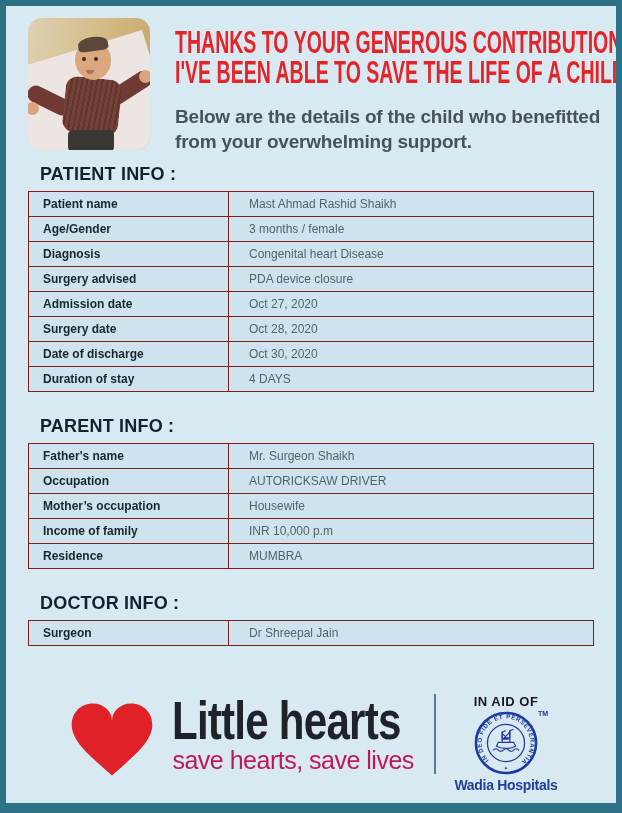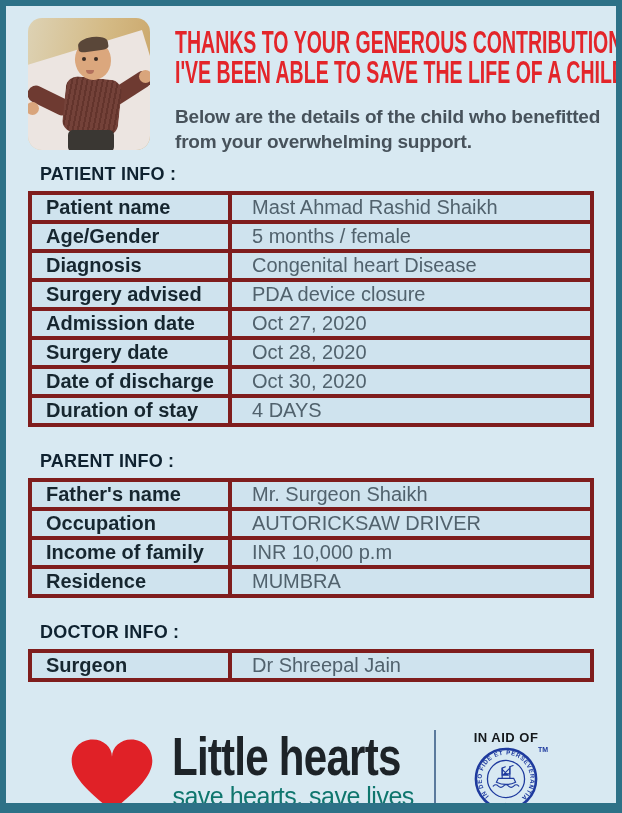--- a/index.html
+++ b/index.html
@@ -105,23 +105,23 @@
     color: #0f2230;
     letter-spacing: 0.2px;
     margin: 0 0 6px 12px;
   }
   .info-table {
     width: 100%;
     border-collapse: collapse;
     background: #cfe3ee;
   }
   .info-table td {
-    border: 4px solid #7f1d1d;
+    border: 1px solid #7f1d1d;
     height: 25px;
-    font-size: 20px;
+    font-size: 12px;
     padding: 1px 10px 1px 14px;
     vertical-align: middle;
   }
   .info-table td.label-cell {
     width: 200px;
     font-weight: bold;
     color: #16262f;
   }
   .info-table td.value-cell {
     color: #51626d;
@@ -143,21 +143,21 @@
     font-weight: bold;
     color: #1d2328;
     letter-spacing: -1px;
     white-space: nowrap;
     transform: scaleX(0.78);
     transform-origin: 0 50%;
     line-height: 52px;
   }
   .tagline {
     font-size: 25px;
-    color: #0f766e;
+    color: #be185d;
     letter-spacing: -0.5px;
     white-space: nowrap;
     margin-top: 0px;
   }
   .footer-divider {
     width: 2px; height: 80px;
     background: #5b7a9d;
     margin: 0 18px 0 14px;
     flex: 0 0 auto;
   }
@@ -213,21 +213,21 @@
       <h2 class="section-title">PATIENT INFO :</h2>
       <table class="info-table">
           <tbody>
     <tr>
       <td class="label-cell">Patient name</td>
       <td class="value-cell">Mast Ahmad Rashid Shaikh</td>
     </tr>
 
     <tr>
       <td class="label-cell">Age/Gender</td>
-      <td class="value-cell">5 months / female</td>
+      <td class="value-cell">3 months / female</td>
     </tr>
 
     <tr>
       <td class="label-cell">Diagnosis</td>
       <td class="value-cell">Congenital heart Disease</td>
     </tr>
 
     <tr>
       <td class="label-cell">Surgery advised</td>
       <td class="value-cell">PDA device closure</td>
@@ -263,20 +263,24 @@
     <tr>
       <td class="label-cell">Father's name</td>
       <td class="value-cell">Mr. Surgeon Shaikh</td>
     </tr>
 
     <tr>
       <td class="label-cell">Occupation</td>
       <td class="value-cell">AUTORICKSAW DRIVER</td>
     </tr>
 
+    <tr>
+      <td class="label-cell">Mother’s occupation</td>
+      <td class="value-cell">Housewife</td>
+    </tr>
 
     <tr>
       <td class="label-cell">Income of family</td>
       <td class="value-cell">INR 10,000 p.m</td>
     </tr>
 
     <tr>
       <td class="label-cell">Residence</td>
       <td class="value-cell">MUMBRA</td>
     </tr>

